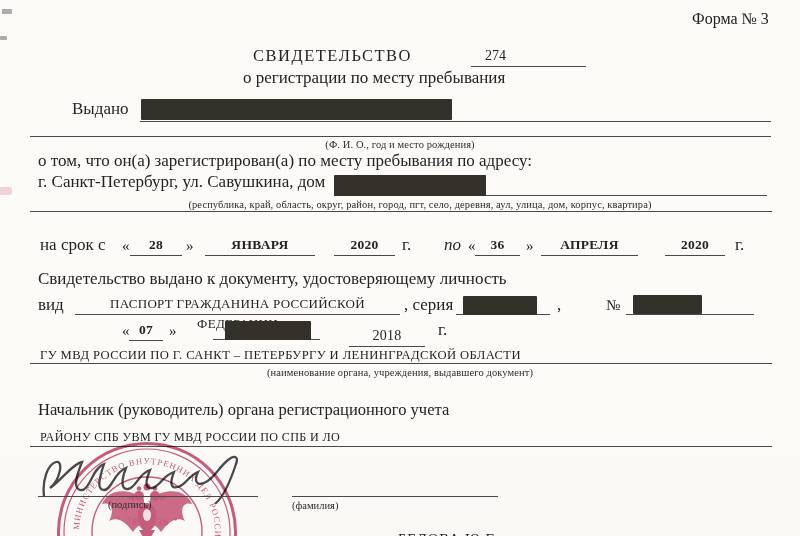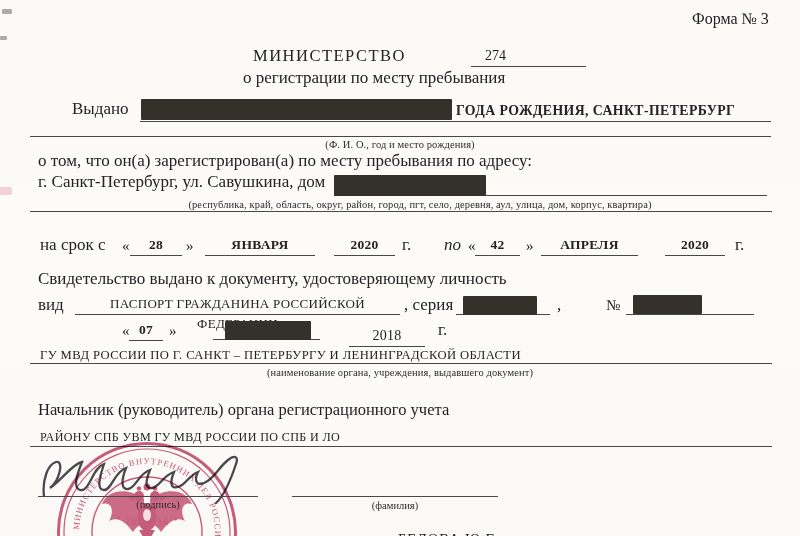--- a/index.html
+++ b/index.html
@@ -8,21 +8,21 @@
     background:linear-gradient(180deg,#fbfaf6 0%, #fcfbf8 60%, #faf9f5 100%);
     font-family:"Liberation Serif","DejaVu Serif",serif;
     color:#232326;
   }
   .abs{position:absolute;}
   .t{position:absolute; font-size:17px; line-height:20px; white-space:nowrap;}
   .q{position:absolute; font-size:15px; line-height:20px;}
   .caps{position:absolute; font-size:13px; letter-spacing:0.4px; white-space:nowrap; transform:scaleX(0.97); transform-origin:0 50%;}
   .bold-caps{position:absolute; font-size:13.8px; font-weight:bold; letter-spacing:0.4px; white-space:nowrap;}
   .caption{position:absolute; left:0; width:800px; text-align:center; font-size:10.5px; color:#2c2c30; letter-spacing:0.1px;}
-  .caption-local{position:absolute; text-align:center; font-size:10.5px; color:#2c2c30;}
+  .caption-local{position:absolute; font-size:10.5px; color:#2c2c30;}
   .hline{position:absolute; height:1px; background:#47474c;}
   .redact{position:absolute; background:#34302a; z-index:2; border-radius:1px;}
   .ucell{position:absolute; height:20px; border-bottom:1px solid #47474c; text-align:center;
          font-size:13.5px; font-weight:bold; line-height:20px; letter-spacing:0.3px;}
   .title{position:absolute; font-size:16.5px; letter-spacing:1.5px; white-space:nowrap;}
   .subtitle{position:absolute; font-size:17px; white-space:nowrap;}
   .numcell{position:absolute; height:20px; border-bottom:1px solid #47474c; font-size:14px; line-height:20px;}
   .form-label{position:absolute; font-size:16px;}
   .stamp-svg,.sig-svg{position:absolute; mix-blend-mode:multiply; z-index:3;}
   .over{z-index:4;}
@@ -32,28 +32,27 @@
 </head>
 <body>
 
 <div class="doc">
 
   <div class="artifact" style="left:2px;top:9px;width:10px;height:5px;"></div>
   <div class="artifact" style="left:0px;top:36px;width:7px;height:4px;"></div>
   <div class="artifact-pink" style="left:-2px;top:187px;width:14px;height:8px;"></div>
 
   <div class="form-label" style="left:692px;top:10px;">Форма № 3</div>
-  <div class="title" style="left:253px;top:46px;">МИНИСТЕРСТВО</div>
+  <div class="title" style="left:253px;top:46px;">СВИДЕТЕЛЬСТВО</div>
   <div class="numcell" style="left:471px;top:46px;width:101px;padding-left:14px;"><span>274</span></div>
   <div class="subtitle" style="left:243px;top:68px;">о регистрации по месту пребывания</div>
 
   <span class="t" style="left:72px;top:99px;">Выдано</span>
   <div class="hline" style="left:140px;top:121px;width:631px;"></div>
   <div class="redact" style="left:141px;top:99px;width:311px;height:21px;"></div>
-  <span class="bold-caps" style="left:456px;top:103px;">ГОДА РОЖДЕНИЯ, САНКТ-ПЕТЕРБУРГ</span>
 
   <div class="hline" style="left:30px;top:136px;width:741px;"></div>
   <div class="caption" style="top:139px;">(Ф. И. О., год и место рождения)</div>
 
   <span class="t" style="left:38px;top:151px;">о том, что он(а) зарегистрирован(а) по месту пребывания по адресу:</span>
 
   <span class="t" style="left:38px;top:172px;">г. Санкт-Петербург, ул. Савушкина, дом</span>
   <div class="hline" style="left:334px;top:195px;width:433px;"></div>
   <div class="redact" style="left:334px;top:175px;width:152px;height:21px;"></div>
 
@@ -62,21 +61,21 @@
 
   <span class="t" style="left:40px;top:235px;">на срок с</span>
   <span class="q" style="left:122px;top:236px;">«</span>
   <div class="ucell" style="left:130px;top:235px;width:52px;">28</div>
   <span class="q" style="left:186px;top:236px;">»</span>
   <div class="ucell" style="left:205px;top:235px;width:110px;font-family:Liberation Serif, serif;">ЯНВАРЯ</div>
   <div class="ucell" style="left:334px;top:235px;width:61px;">2020</div>
   <span class="t" style="left:402px;top:235px;">г.</span>
   <span class="t" style="left:444px;top:235px;font-style:italic;">по</span>
   <span class="q" style="left:468px;top:236px;">«</span>
-  <div class="ucell" style="left:475px;top:235px;width:45px;">42</div>
+  <div class="ucell" style="left:475px;top:235px;width:45px;">36</div>
   <span class="q" style="left:526px;top:236px;">»</span>
   <div class="ucell" style="left:541px;top:235px;width:97px;">АПРЕЛЯ</div>
   <div class="ucell" style="left:665px;top:235px;width:60px;">2020</div>
   <span class="t" style="left:735px;top:235px;">г.</span>
 
   <span class="t" style="left:38px;top:269px;">Свидетельство выдано к документу, удостоверяющему личность</span>
 
   <span class="t" style="left:38px;top:295px;">вид</span>
   <div class="ucell" style="left:75px;top:294px;width:325px;font-weight:normal;font-size:13px;letter-spacing:0.3px;">ПАСПОРТ ГРАЖДАНИНА РОССИЙСКОЙ ФЕДЕРАЦИИ</div>
   <span class="t" style="left:404px;top:295px;">, серия</span>

